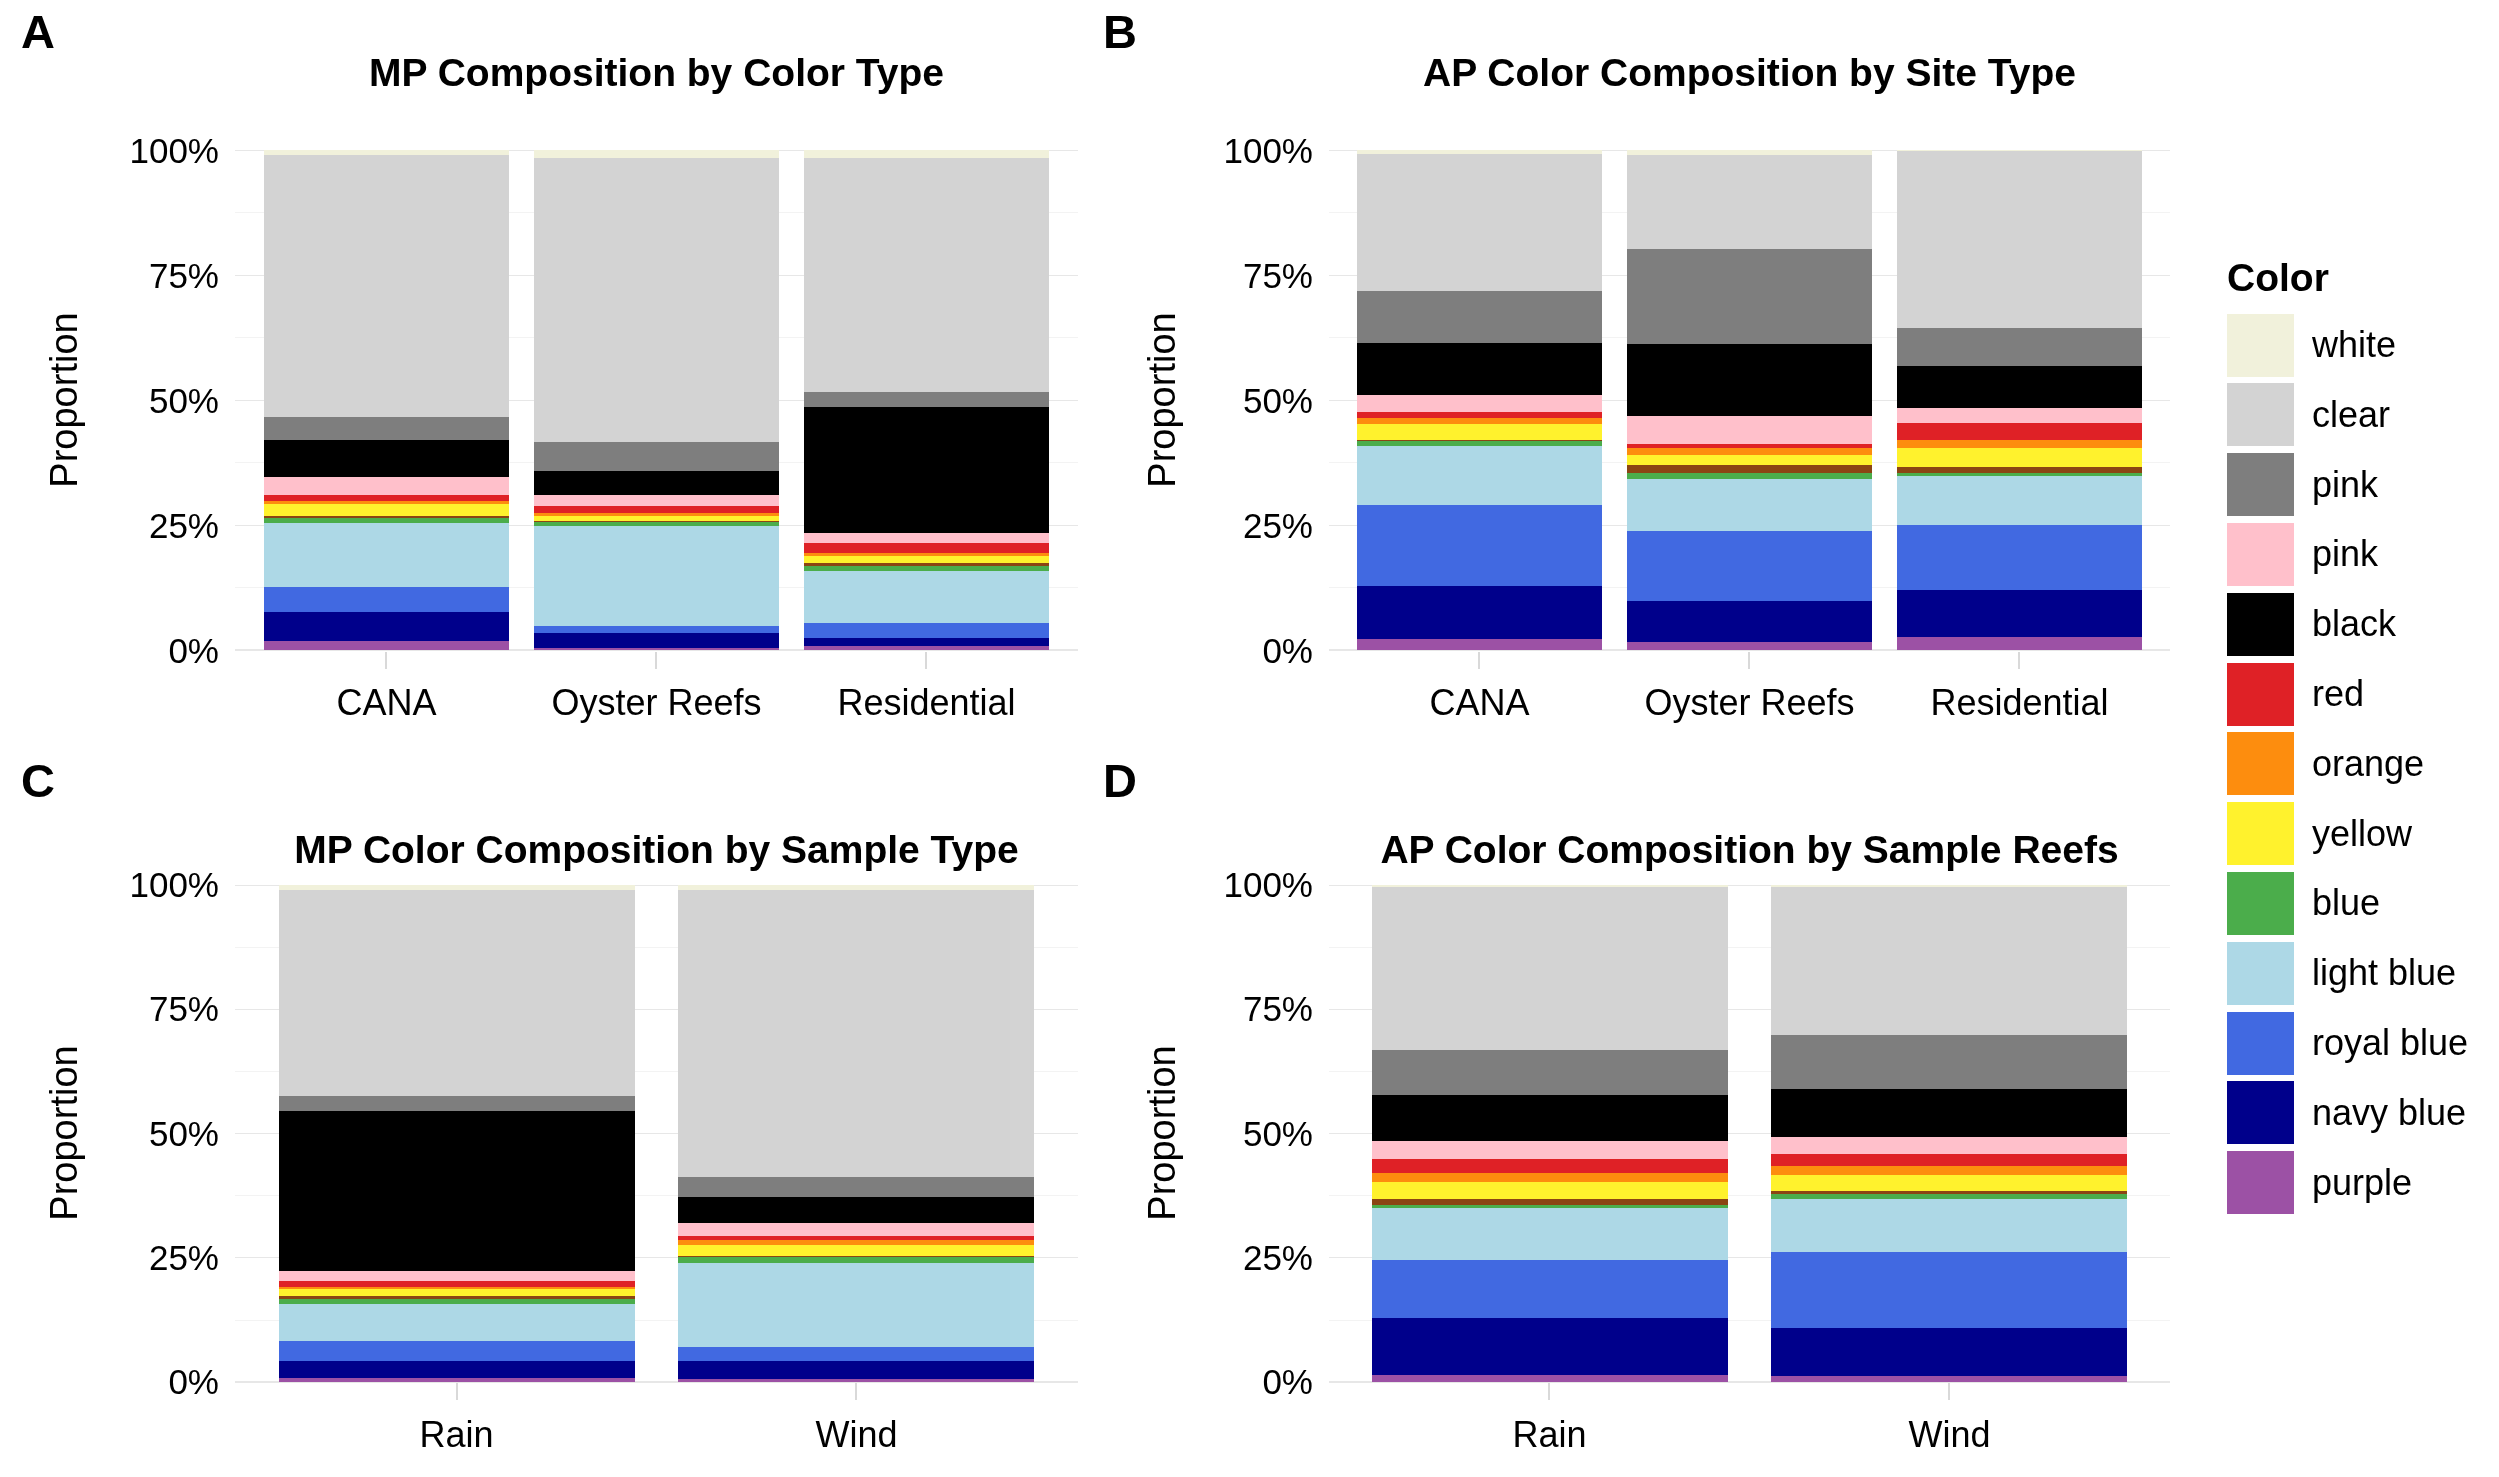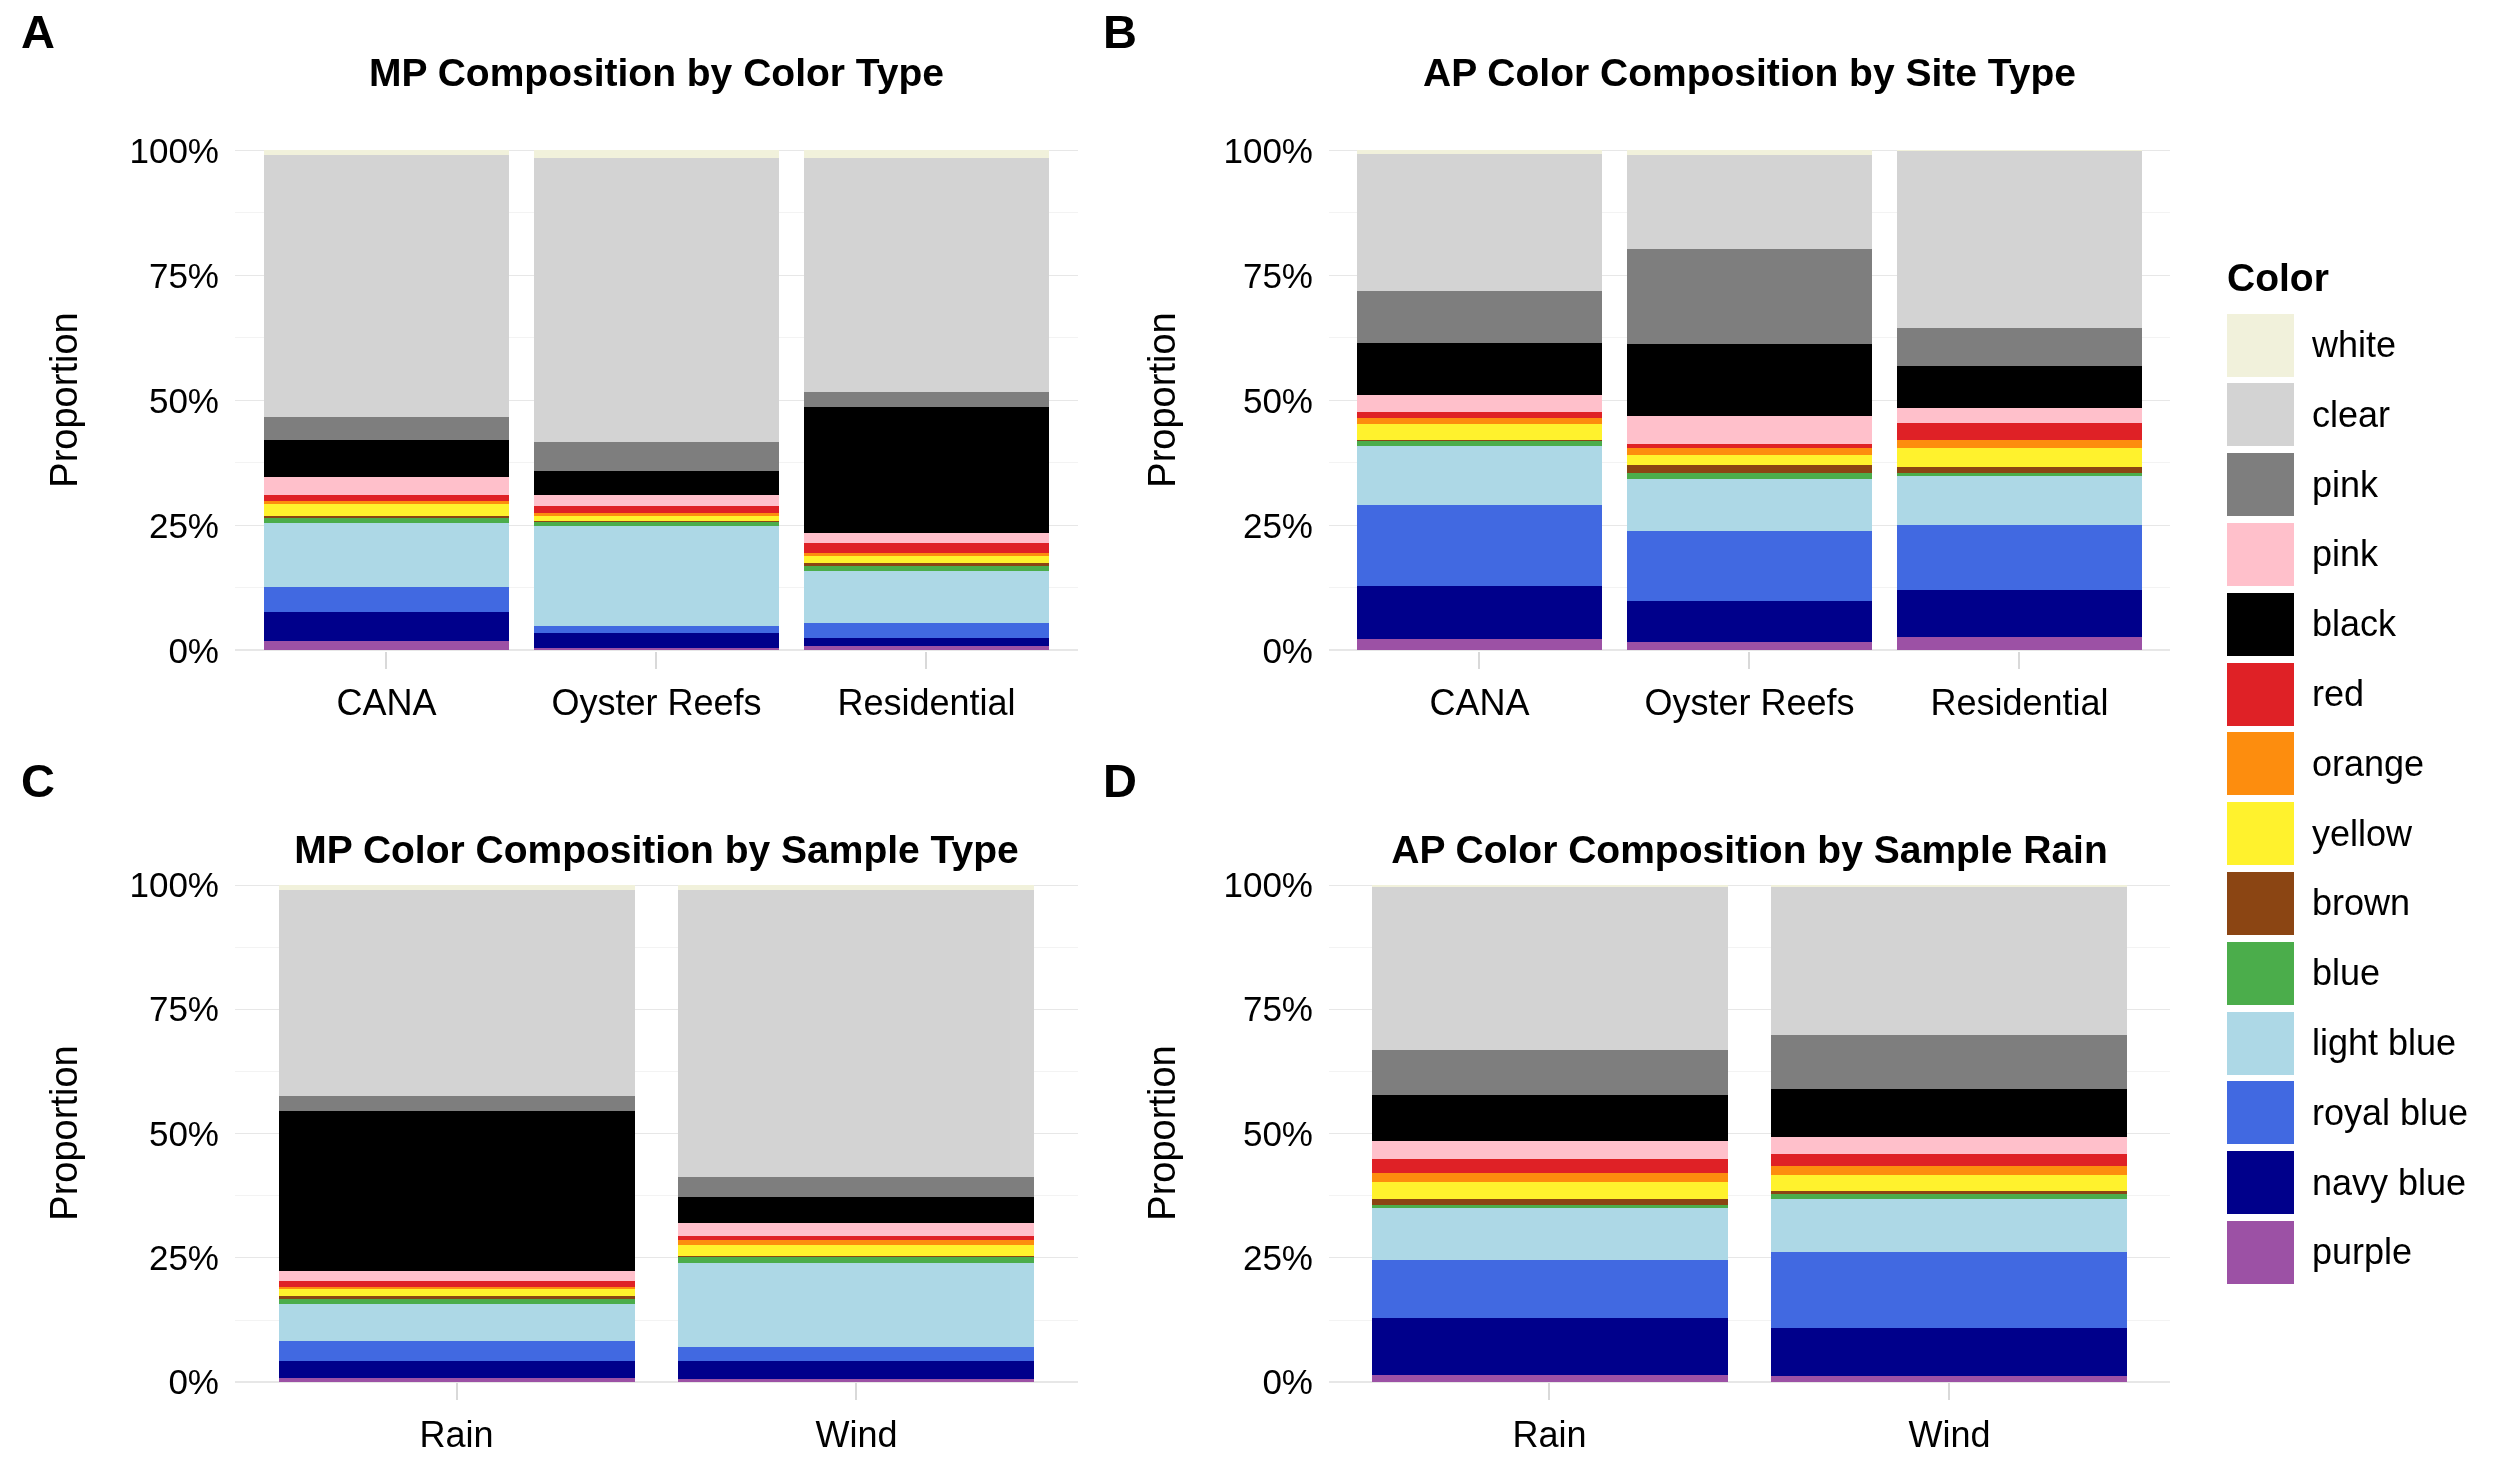--- a/index.html
+++ b/index.html
@@ -256,21 +256,21 @@
       <div class="xlabel" style="left: 682px; top: 1414px;">Wind</div>
       <div class="ytick" style="left: 45px; top: 1364px;">0%</div>
       <div class="ytick" style="left: 45px; top: 1240px;">25%</div>
       <div class="ytick" style="left: 45px; top: 1116px;">50%</div>
       <div class="ytick" style="left: 45px; top: 991px;">75%</div>
       <div class="ytick" style="left: 45px; top: 867px;">100%</div>
     </section>
 
   <section class="panel" id="pd">
     <span class="panel-letter">D</span>
-    <h2 class="panel-title">AP Color Composition by Sample Rain</h2>
+    <h2 class="panel-title">AP Color Composition by Sample Reefs</h2>
     <span class="ylab">Proportion</span>
     <div class="plot">
         <div class="gridline" style="bottom: -0.8px;"></div>
         <div class="gridline minor" style="bottom: 61px;"></div>
         <div class="gridline" style="bottom: 124px;"></div>
         <div class="gridline minor" style="bottom: 186px;"></div>
         <div class="gridline" style="bottom: 248px;"></div>
         <div class="gridline minor" style="bottom: 310px;"></div>
         <div class="gridline" style="bottom: 372px;"></div>
         <div class="gridline minor" style="bottom: 434px;"></div>
@@ -350,24 +350,20 @@
         </div>
         <div class="legend-item">
           <span class="swatch" style="background: rgb(253, 141, 14);"></span>
           <span class="legend-label">orange</span>
         </div>
         <div class="legend-item">
           <span class="swatch" style="background: rgb(255, 242, 45);"></span>
           <span class="legend-label">yellow</span>
         </div>
         <div class="legend-item">
-          <span class="swatch" style="background: rgb(139, 69, 19);"></span>
-          <span class="legend-label">brown</span>
-        </div>
-        <div class="legend-item">
           <span class="swatch" style="background: rgb(75, 173, 75);"></span>
           <span class="legend-label">blue</span>
         </div>
         <div class="legend-item">
           <span class="swatch" style="background: rgb(173, 216, 230);"></span>
           <span class="legend-label">light blue</span>
         </div>
         <div class="legend-item">
           <span class="swatch" style="background: rgb(65, 105, 225);"></span>
           <span class="legend-label">royal blue</span>

